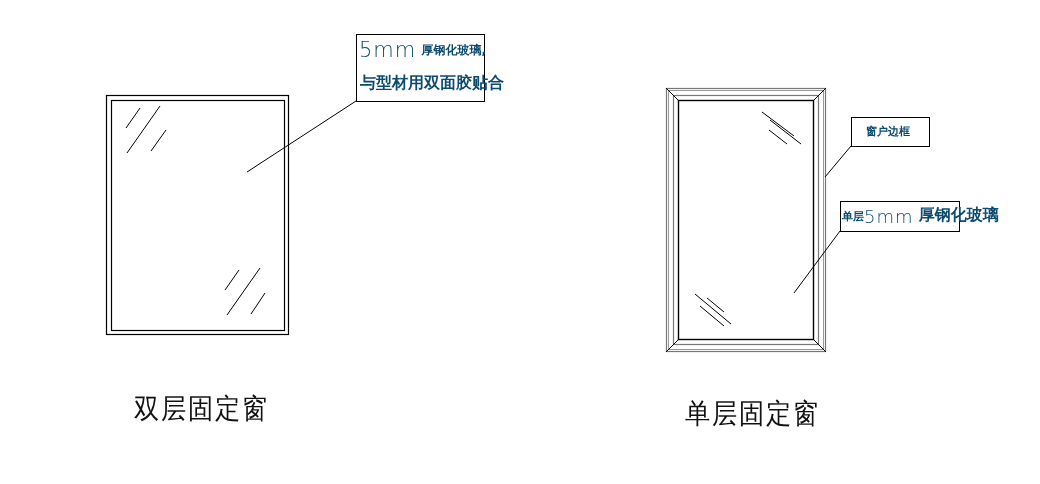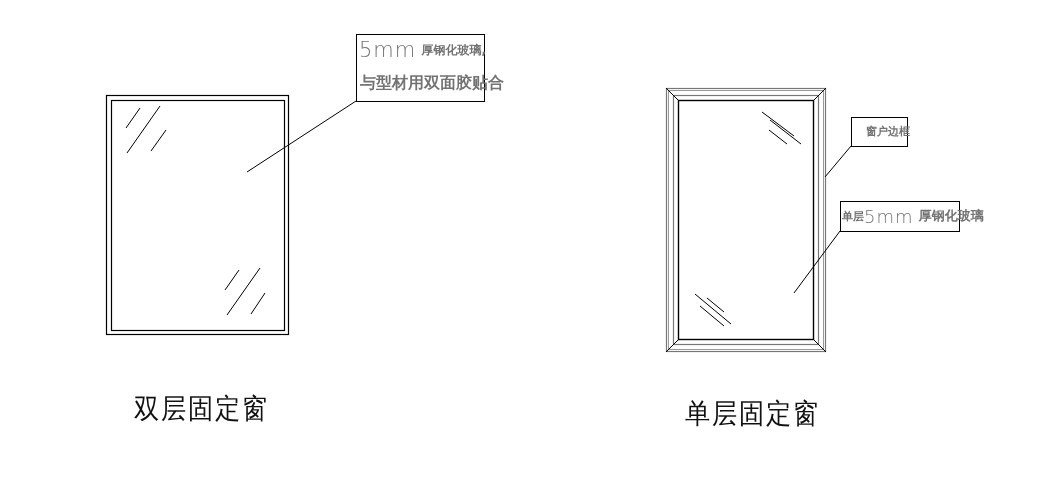--- a/index.html
+++ b/index.html
@@ -1,18 +1,18 @@
 <!DOCTYPE html>
 <html><head>
 <meta charset="utf-8">
 <style>
   html, body { margin:0; padding:0; background:#ffffff; }
   body { width:1040px; height:484px; position:relative; overflow:hidden; font-family:"DejaVu Sans", sans-serif; }
   svg { position:absolute; left:0; top:0; }
-  .lbl { position:absolute; color:#737373; white-space:nowrap; line-height:1; }
+  .lbl { position:absolute; color:#0c4a6e; white-space:nowrap; line-height:1; }
   .box { position:absolute; border:1px solid #000; background:#fff; box-sizing:border-box; }
   .title { position:absolute; font-size:28px; color:#111; letter-spacing:2px; font-family:"DejaVu Sans", sans-serif; font-weight:normal; transform:scaleX(0.9); transform-origin:left top; }
 </style>
 </head>
 <body>
 
 <svg width="1040" height="484">
 
   <g>
     <rect x="106.5" y="95.5" width="182" height="239" fill="none" stroke="#000" stroke-width="1.2"></rect>
@@ -64,25 +64,25 @@
 </svg>
 
 <div class="box" style="left:356px; top:34px; width:129px; height:68px;">
   <div class="lbl" style="left:2px; top:5px;">
     <span style="font-size:21px; font-weight:200; letter-spacing:1px; font-family:'DejaVu Sans', sans-serif;">5mm</span>
     <span style="font-size:12px; font-weight:bold; position:relative; top:-3px;">厚钢化玻璃,</span>
   </div>
   <div class="lbl" style="left:3px; top:40px; font-size:16px; font-weight:bold;">与型材用双面胶贴合</div>
 </div>
 
-<div class="box" style="left:851px; top:117px; width:57px; height:30px;">
+<div class="box" style="left:851px; top:117px; width:79px; height:30px;">
   <div class="lbl" style="left:14px; top:8px; font-size:11px; font-weight:bold;">窗户边框</div>
 </div>
 
 <div class="box" style="left:840px; top:201px; width:120px; height:31px;">
   <div class="lbl" style="left:1px; top:6px;">
     <span style="font-size:11px; font-weight:bold; position:relative; top:-3px;">单层</span><span style="font-size:18px; font-weight:200; letter-spacing:1px;">5mm</span>
-    <span style="font-size:13px; font-weight:bold; position:relative; top:-3px;">厚钢化玻璃</span>
+    <span style="font-size:16px; font-weight:bold; position:relative; top:-3px;">厚钢化玻璃</span>
   </div>
 </div>
 
 <div class="title" style="left:134px; top:390px;">双层固定窗</div>
 <div class="title" style="left:685px; top:395px;">单层固定窗</div>
 
 </body></html>

